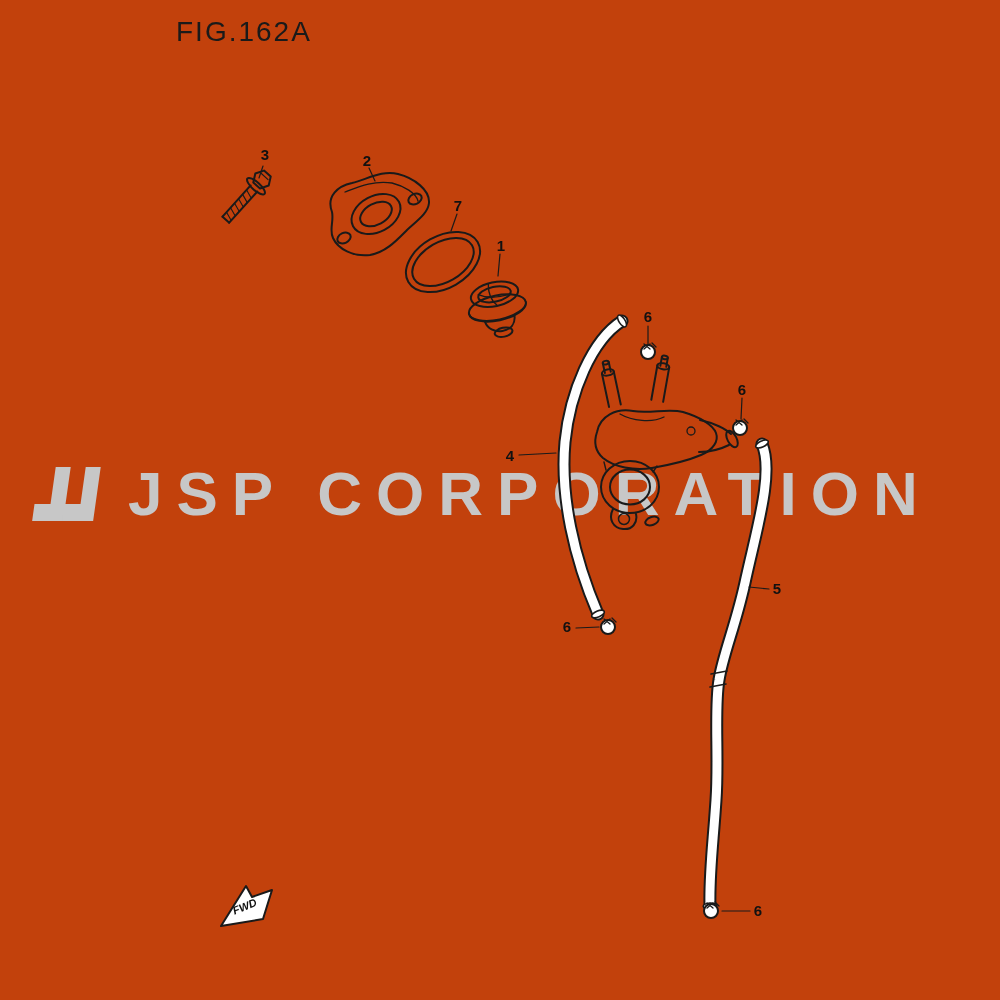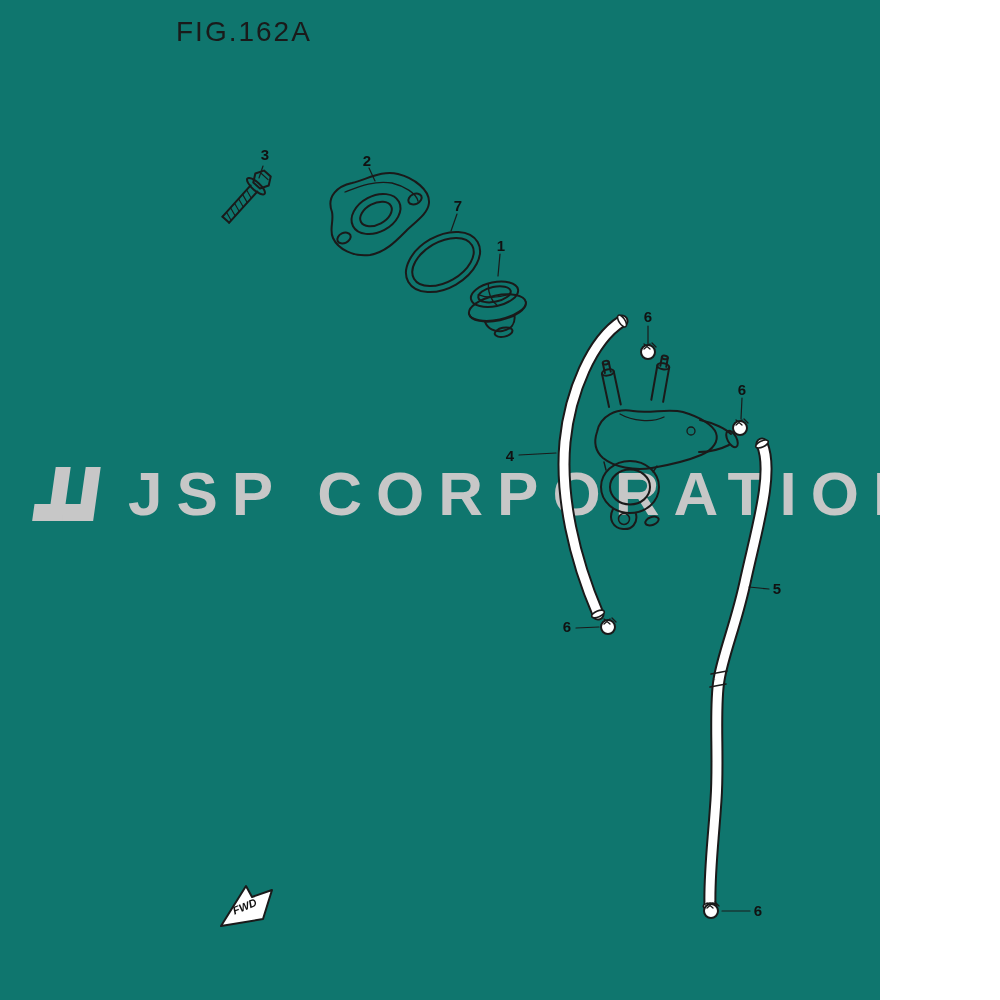--- a/index.html
+++ b/index.html
@@ -1,16 +1,16 @@
 <!DOCTYPE html>
 <html><head>
 <meta charset="utf-8">
 <style>
   html,body{margin:0;padding:0;background:#ffffff;}
-  .page{position:relative;width:880px;height:1000px;background:#0f766e;overflow:hidden;
+  .page{position:relative;width:1000px;height:1000px;background:#c2410c;overflow:hidden;
         font-family:"Liberation Sans",sans-serif;}
   .fig-title{position:absolute;left:176px;top:16px;font-size:28px;letter-spacing:2px;
              color:#1a1a1a;z-index:3;}
   .watermark{position:absolute;left:30px;top:436px;display:flex;align-items:center;gap:14px;z-index:1;margin-top:22px;}
   .wm-text{font-weight:bold;font-size:62px;letter-spacing:14px;color:#c7c7c7;white-space:nowrap;
            font-family:"Liberation Sans",sans-serif;}
   svg.diagram{position:absolute;left:0;top:0;z-index:2;}
   .ol{stroke:#1a1a1a;fill:none;stroke-width:2;stroke-linecap:round;stroke-linejoin:round;}
   text.callout{fill:#111;stroke:none;font-weight:bold;font-size:15px;text-anchor:middle;
                font-family:"Liberation Sans",sans-serif;}

